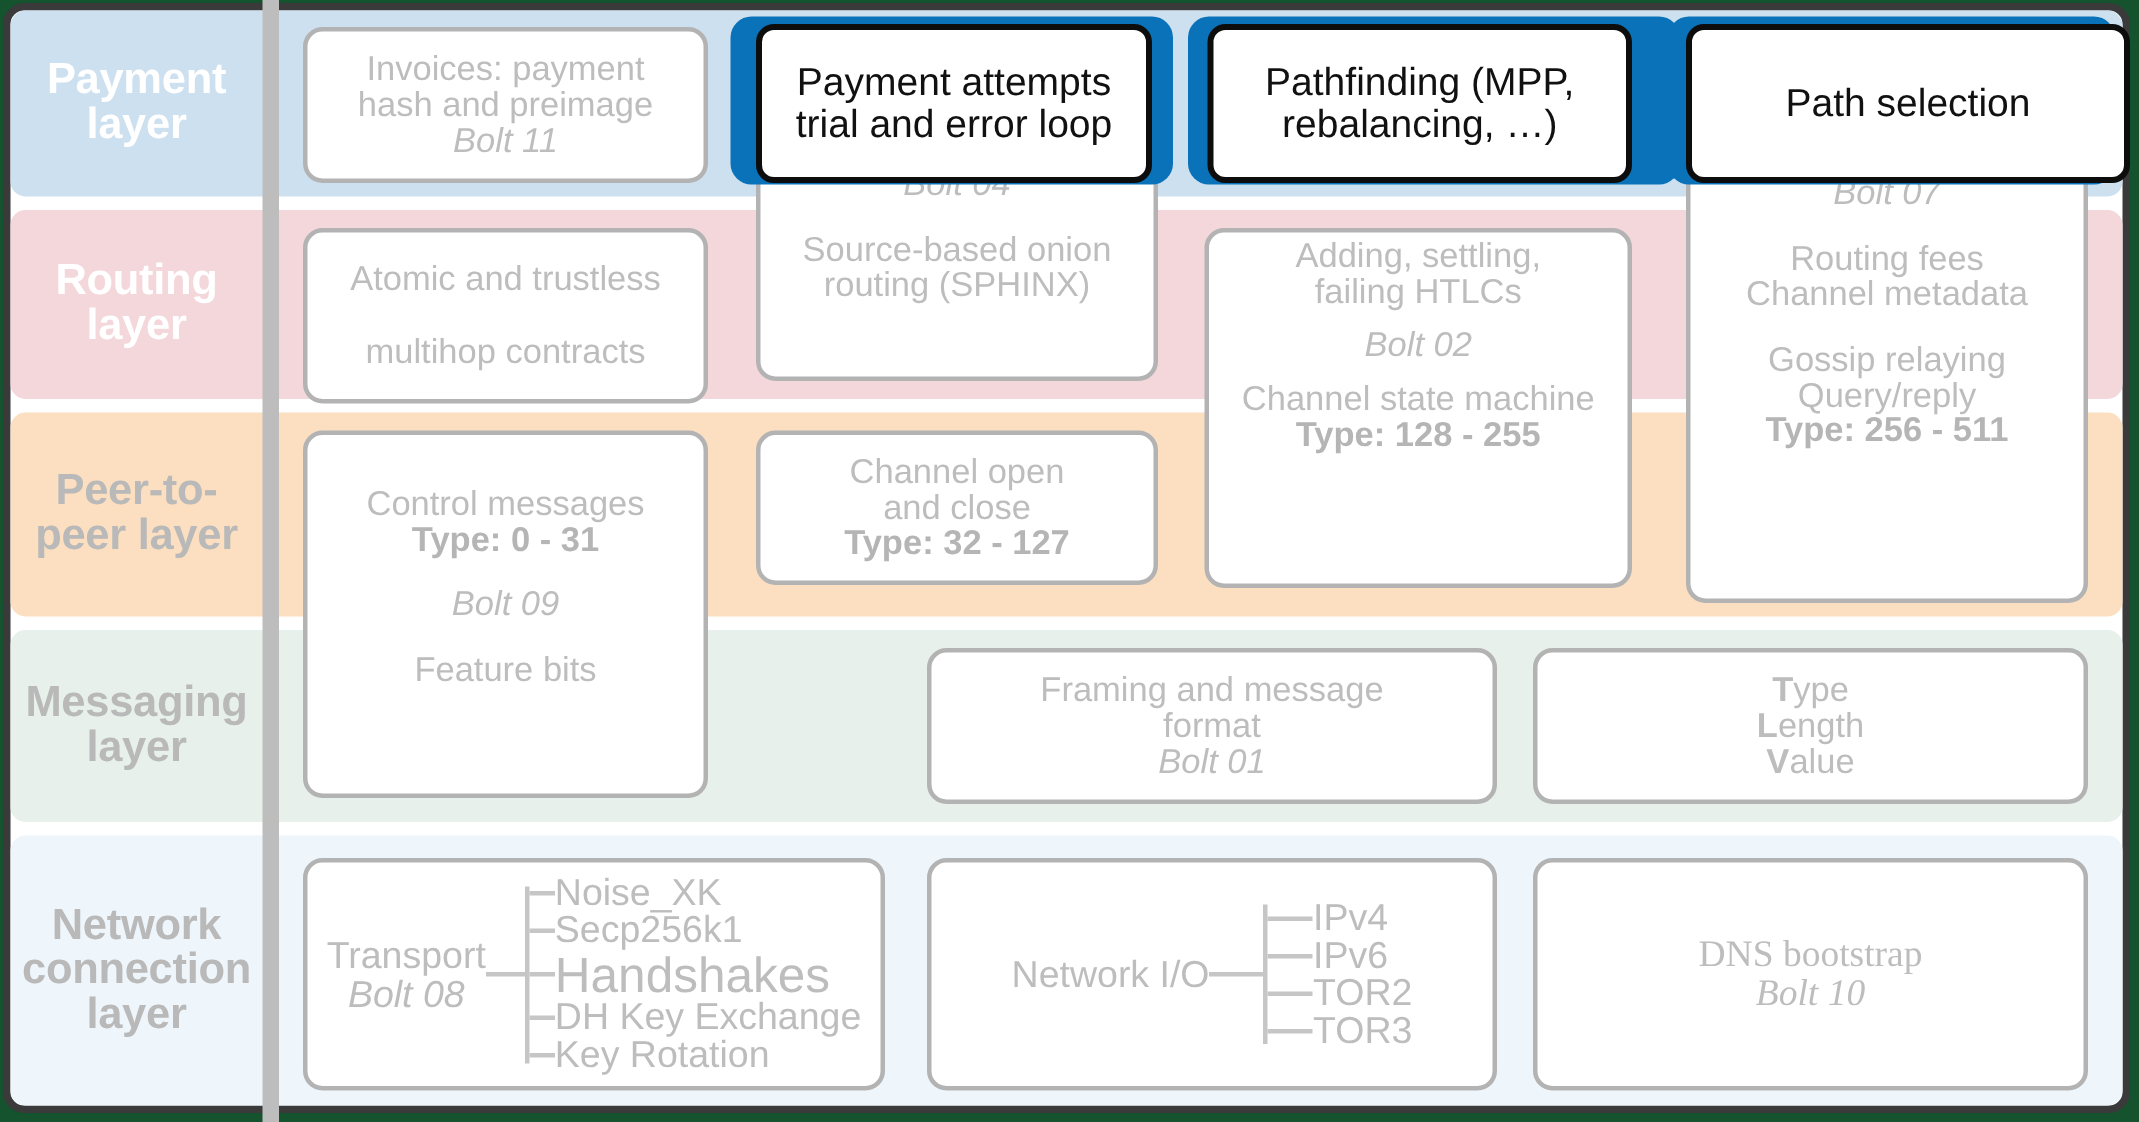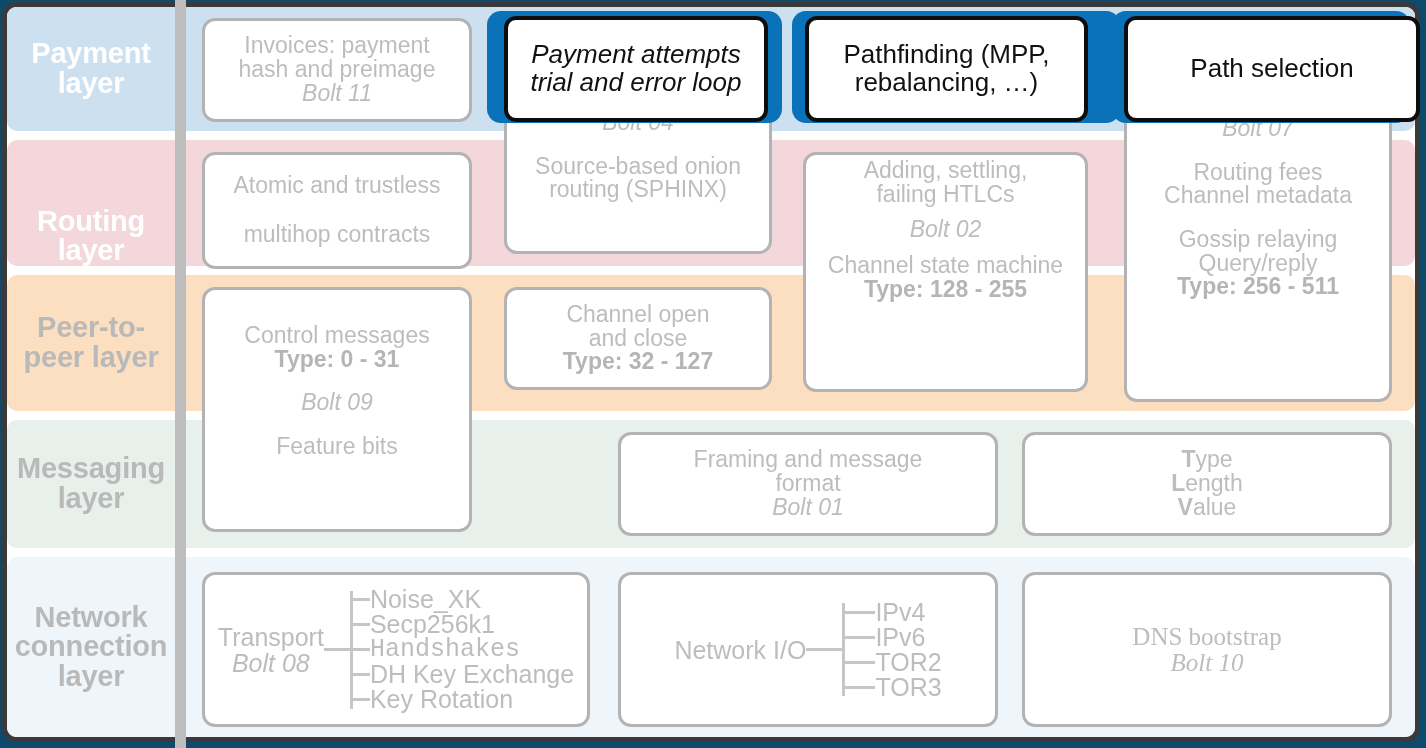--- a/index.html
+++ b/index.html
@@ -1,17 +1,17 @@
 <!DOCTYPE html>
 <html><head>
 <meta charset="utf-8">
 <style>
   html,body{margin:0;padding:0;background:#fff;}
   body{font-family:"Liberation Sans", sans-serif;}
-  #root{position:relative;width:1426px;height:748px;overflow:hidden;background:#0c4a6e;}
+  #root{position:relative;width:1426px;height:748px;overflow:hidden;background:#14532d;}
 
   
   .frame{position:absolute;left:2px;top:2px;width:1418px;height:740px;
          border:5px solid #3a3a3a;border-radius:14px;box-sizing:border-box;
          background:#ffffff;}
 
   
   .band{position:absolute;box-sizing:border-box;border-radius:10px;}
 
   
@@ -66,21 +66,21 @@
 
   <div class="vdiv" style="left:175px;top:0px;width:11px;height:748px;"></div>
 
   <div class="layer-label lbl-light" style="left:7px;top:7px;width:168px;height:124px;font-size:29px;">
     <div>
       <div>Payment</div>
       <div>layer</div>
     </div>
   </div>
 
-  <div class="layer-label lbl-light" style="left:7px;top:140px;width:168px;height:126px;font-size:29px;align-items:flex-end;">
+  <div class="layer-label lbl-light" style="left:7px;top:140px;width:168px;height:126px;font-size:29px;">
     <div>
       <div>Routing</div>
       <div>layer</div>
     </div>
   </div>
 
   <div class="layer-label lbl-gray" style="left:7px;top:275px;width:168px;height:136px;font-size:29px;">
     <div>
       <div>Peer-to-</div>
       <div>peer layer</div>
@@ -180,21 +180,21 @@
       <div class="tree-row">
           <span class="tree-dash"></span>
           <span class="tree-txt" style="font-size:25px;">Noise_XK</span>
         </div>
       <div class="tree-row">
           <span class="tree-dash"></span>
           <span class="tree-txt" style="font-size:25px;">Secp256k1</span>
         </div>
       <div class="tree-row">
           <span class="tree-dash"></span>
-          <span class="tree-txt" style="font-size:25px;font-family:Liberation Mono, monospace;">Handshakes</span>
+          <span class="tree-txt" style="font-size:33px;">Handshakes</span>
         </div>
       <div class="tree-row">
           <span class="tree-dash"></span>
           <span class="tree-txt" style="font-size:25px;">DH Key Exchange</span>
         </div>
       <div class="tree-row">
           <span class="tree-dash"></span>
           <span class="tree-txt" style="font-size:25px;">Key Rotation</span>
         </div>
     </div>
@@ -226,21 +226,21 @@
         </div>
     </div>
   </div>
 
   <div class="card" style="left:1022px;top:572px;width:370px;height:155px;font-size:25px;font-family:Liberation Serif, serif;">
     <div>DNS bootstrap</div>
     <div class="ital">Bolt 10</div>
   </div>
 
   <div class="hl-blue" style="left:487px;top:11px;width:295px;height:112px;"></div>
-  <div class="hl-white" style="left:504px;top:16px;width:264px;height:106px;font-size:26px;font-style:italic;">
+  <div class="hl-white" style="left:504px;top:16px;width:264px;height:106px;font-size:26px;">
     <div>
       <div>Payment attempts</div>
       <div>trial and error loop</div>
     </div>
   </div>
 
   <div class="hl-blue" style="left:792px;top:11px;width:328px;height:112px;"></div>
   <div class="hl-white" style="left:805px;top:16px;width:283px;height:106px;font-size:26px;">
     <div>
       <div>Pathfinding (MPP,</div>

